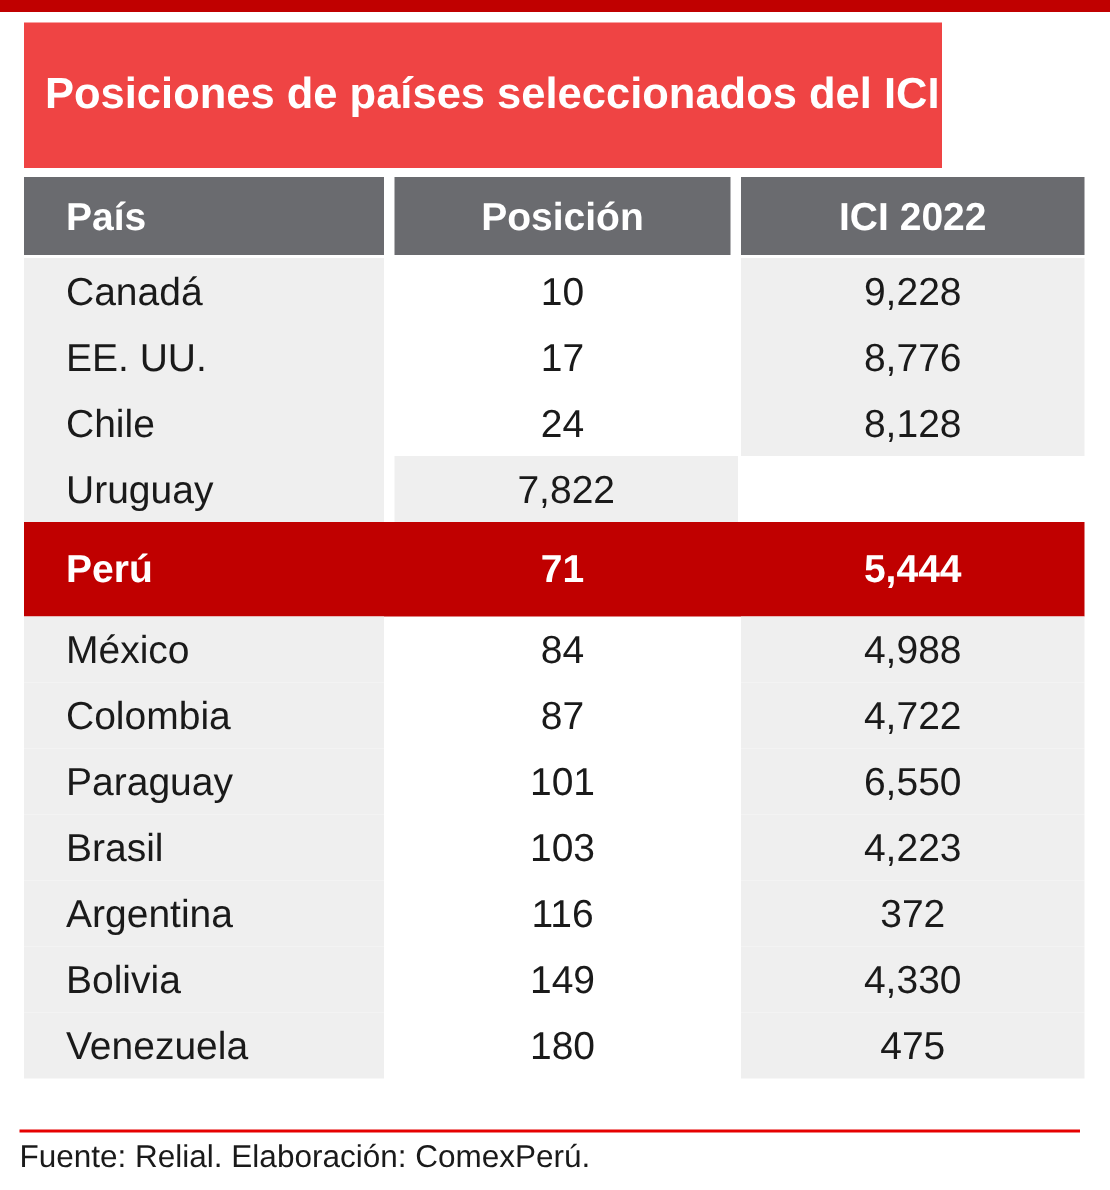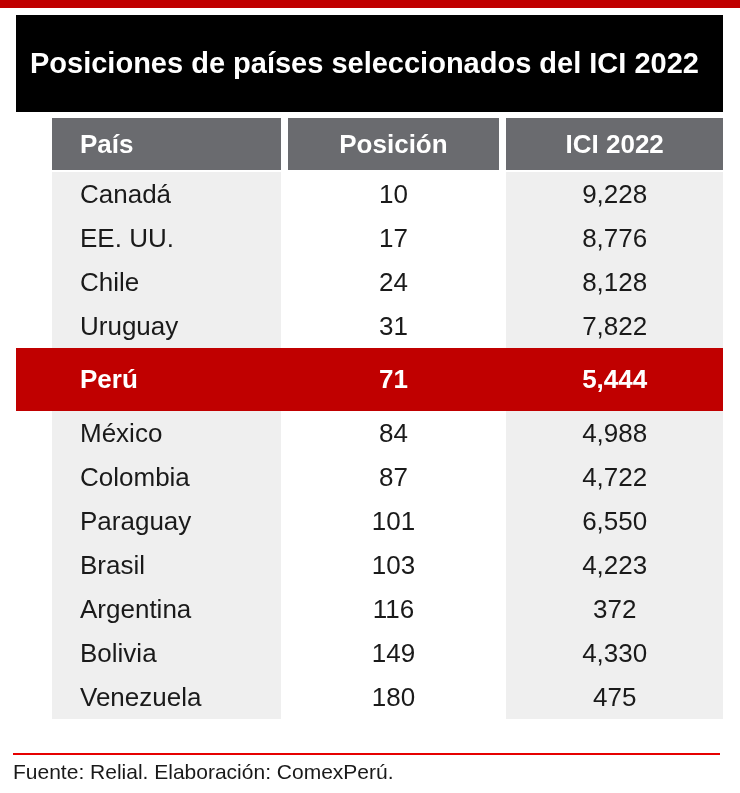--- a/index.html
+++ b/index.html
@@ -10,42 +10,42 @@
     position:relative;
     overflow:hidden;
   }
   .top-bar {
     position:absolute; left:0; top:0;
     width:740px; height:8px;
     background:#c00000;
   }
   .title-block {
     position:absolute; left:16px; top:15px;
-    width:707px; height:97px;
-    background:#000000;
+    width:612px; height:97px;
+    background:#ef4444;
     display:flex; align-items:center;
     box-sizing:border-box; padding-left:14px;
   }
   .title-block .title {
     margin:0; color:#ffffff;
     font-size:29px; font-weight:bold;
     white-space:nowrap;
   }
   .table {
     position:absolute; left:16px; top:118px;
     width:707px;
   }
   .row { display:flex; height:44px; background:transparent; }
   .row.header { height:52px; margin-bottom:2px; }
   .cell {
     box-sizing:border-box;
     display:flex; align-items:center;
     font-size:26px; color:#1a1a1a;
   }
-  .c1 { width:240px; margin-right:7px; padding-left:28px; justify-content:flex-start; background:#efefef;margin-left:36px; }
+  .c1 { width:240px; margin-right:7px; padding-left:28px; justify-content:flex-start; background:#efefef; }
   .c2 { width:224px; margin-right:7px; justify-content:center; background:transparent; }
   .c3 { width:229px; justify-content:center; background:#efefef; }
   .row.header .cell { background:#6a6b6f; color:#ffffff; font-weight:bold; font-size:26px; }
   .row.highlight { background:#c00000; height:63px; }
   .row.highlight .cell { background:transparent; color:#ffffff; font-weight:bold; }
   .divider {
     position:absolute; left:13px; top:753px;
     width:707px; height:2px;
     background:#e60000;
   }
@@ -84,21 +84,20 @@
   </div>
 
   <div class="row">
     <div class="cell c1">Chile</div>
     <div class="cell c2">24</div>
     <div class="cell c3">8,128</div>
   </div>
 
   <div class="row">
     <div class="cell c1">Uruguay</div>
-    <div class="cell c2">31</div>
     <div class="cell c3">7,822</div>
   </div>
 
   <div class="row highlight">
     <div class="cell c1">Perú</div>
     <div class="cell c2">71</div>
     <div class="cell c3">5,444</div>
   </div>
 
   <div class="row">

